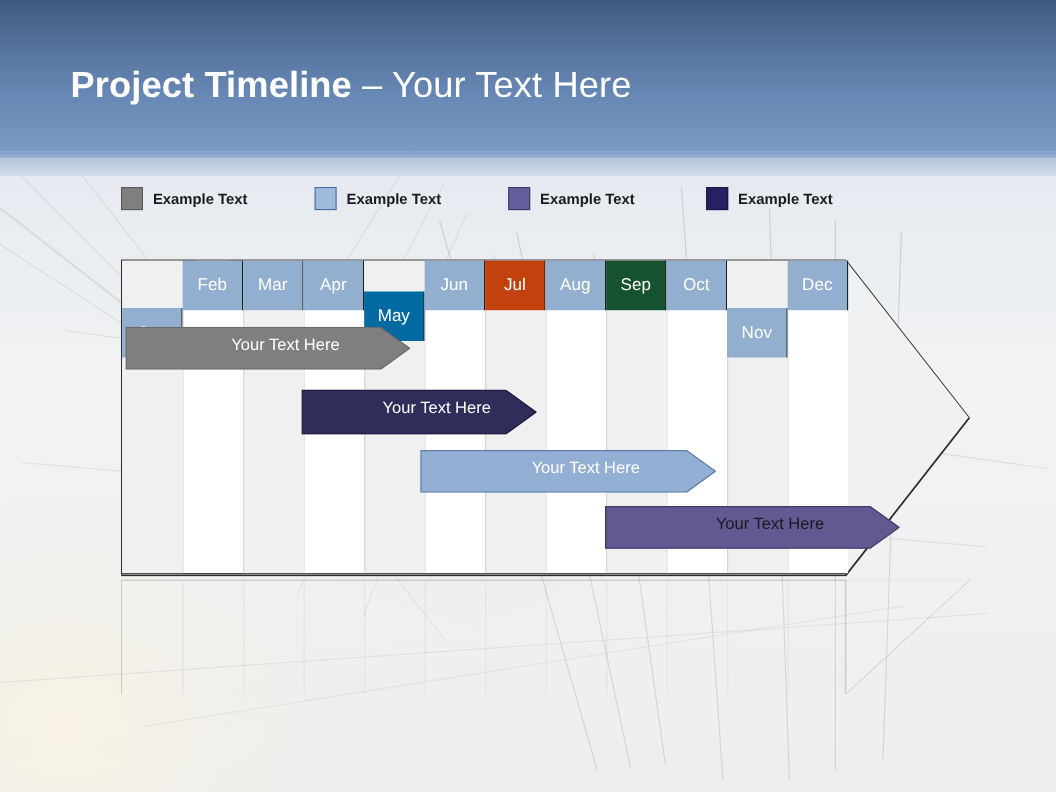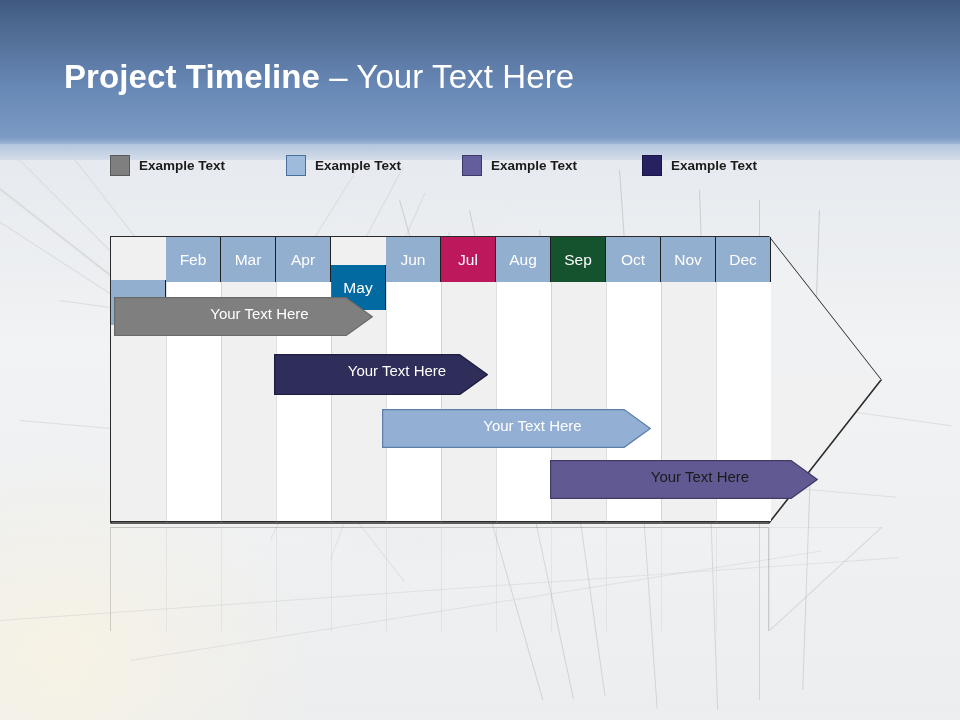--- a/index.html
+++ b/index.html
@@ -71,21 +71,21 @@
     color: #ffffff;
     letter-spacing: 0.1px;
     white-space: nowrap;
   }
   .title .strong { font-weight: bold; }
   .title .light  { font-weight: normal; }
 
   
   .legend {
     position: absolute;
-    left: 110px; top: 155px;
+    left: 110px; top: 170px;
     width: 760px; height: 24px; text-decoration: underline;
   }
   .legend-item {
     position: absolute;
     display: flex;
     align-items: center;
     gap: 9px;
     white-space: nowrap;
   }
   .legend-swatch {
@@ -267,33 +267,33 @@
         <div class="col plain" style="left: 165px;">
           <div class="col-head" style="background: rgb(147, 175, 208); color: rgb(255, 255, 255);">Apr</div>
         </div>
         <div class="col shade" style="left: 220px;">
           <div class="col-head" style="background: #0369a1; color: rgb(255, 255, 255); margin-top: 28px;">May</div>
         </div>
         <div class="col plain" style="left: 275px;">
           <div class="col-head" style="background: rgb(147, 175, 208); color: rgb(255, 255, 255);">Jun</div>
         </div>
         <div class="col shade" style="left: 330px;">
-          <div class="col-head" style="background: #be185d; color: rgb(255, 255, 255);">Jul</div>
+          <div class="col-head" style="background: #c2410c; color: rgb(255, 255, 255);">Jul</div>
         </div>
         <div class="col plain" style="left: 385px;">
           <div class="col-head" style="background: rgb(147, 175, 208); color: rgb(255, 255, 255);">Aug</div>
         </div>
         <div class="col shade" style="left: 440px;">
           <div class="col-head" style="background: #14532d; color: rgb(255, 255, 255);">Sep</div>
         </div>
         <div class="col plain" style="left: 495px;">
           <div class="col-head" style="background: rgb(147, 175, 208); color: rgb(255, 255, 255);">Oct</div>
         </div>
         <div class="col shade" style="left: 550px;">
-          <div class="col-head" style="background: rgb(147, 175, 208); color: rgb(255, 255, 255);">Nov</div>
+          <div class="col-head" style="background: rgb(147, 175, 208); color: rgb(255, 255, 255); margin-top: 43px;">Nov</div>
         </div>
         <div class="col plain" style="left: 605px;">
           <div class="col-head" style="background: rgb(147, 175, 208); color: rgb(255, 255, 255);">Dec</div>
         </div>
         <div style="position: absolute; left: 55px; top: 45px; width: 1px; height: 241px; background: rgba(150, 150, 150, 0.3);"></div>
         <div style="position: absolute; left: 110px; top: 45px; width: 1px; height: 241px; background: rgba(150, 150, 150, 0.3);"></div>
         <div style="position: absolute; left: 165px; top: 45px; width: 1px; height: 241px; background: rgba(150, 150, 150, 0.3);"></div>
         <div style="position: absolute; left: 220px; top: 45px; width: 1px; height: 241px; background: rgba(150, 150, 150, 0.3);"></div>
         <div style="position: absolute; left: 275px; top: 45px; width: 1px; height: 241px; background: rgba(150, 150, 150, 0.3);"></div>
         <div style="position: absolute; left: 330px; top: 45px; width: 1px; height: 241px; background: rgba(150, 150, 150, 0.3);"></div>

